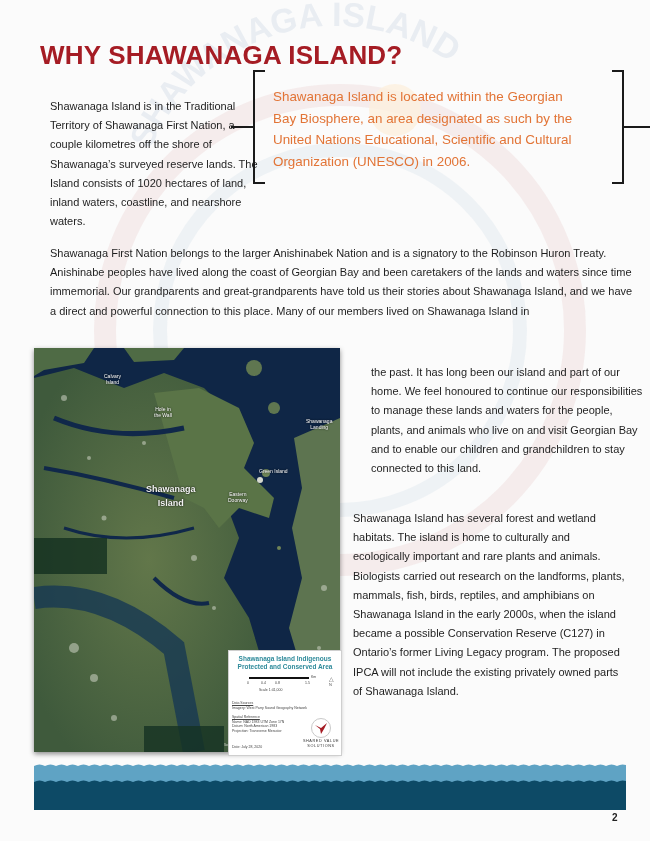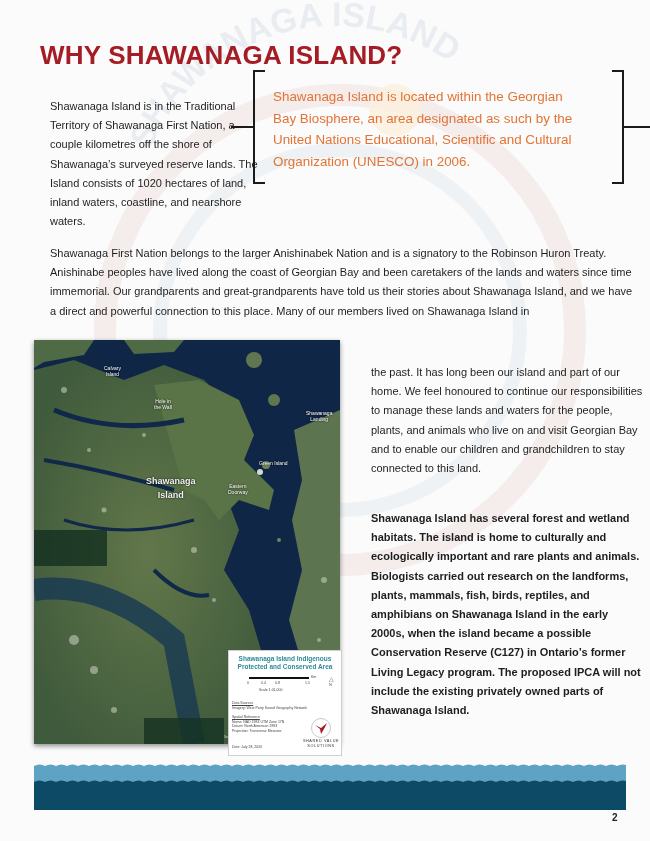--- a/index.html
+++ b/index.html
@@ -13,22 +13,22 @@
   .callout { position:absolute; left:253px; top:70px; width:371px; height:114px; }
   .bracket { position:absolute; border:2px solid #1a1a1a; }
   .br-left { left:0; top:0; width:10px; height:110px; border-right:none; }
   .br-right { right:0; top:0; width:10px; height:110px; border-left:none; }
   .tick-left { position:absolute; left:-22px; top:56px; width:22px; height:2px; background:#1a1a1a; }
   .tick-right { position:absolute; right:-28px; top:56px; width:28px; height:2px; background:#1a1a1a; }
   .callout-text { position:absolute; left:20px; top:16px; width:310px; margin:0;
                   font-size:13.4px; line-height:21.5px; color:#e27436; }
   .body1 { left:36px; top:230px; width:590px; }
   .body2 { left:357px; top:349px; width:272px; }
-  .body3 { left:357px; top:495px; width:272px;font-weight:bold; }
-  .map { position:absolute; left:34px; top:340px; width:306px; height:404px;
+  .body3 { left:339px; top:495px; width:272px; }
+  .map { position:absolute; left:34px; top:348px; width:306px; height:404px;
          box-shadow:0 2px 5px rgba(0,0,0,0.45); overflow:hidden; background:#c2410c; }
   .map svg { display:block; }
   .maplabel { position:absolute; color:#fff; font-size:5px; line-height:6px; text-align:center;
               text-shadow:0 0 2px #000; }
   .maplabel.big { font-size:9px; line-height:14px; font-weight:bold; color:#f2f2f2; }
   .legend { position:absolute; left:228px; top:650px; width:112px; height:104px; background:#fff;
             border:1px solid #cfcfcf; font-size:4px; line-height:5px; color:#444; }
   .legend-title { position:absolute; left:2px; top:4px; width:108px; text-align:center;
                   font-size:6.5px; line-height:8px; font-weight:bold; color:#2e8a9a; }
   .scalebar { position:absolute; left:20px; top:26px; width:60px; height:2px; background:#111; }

